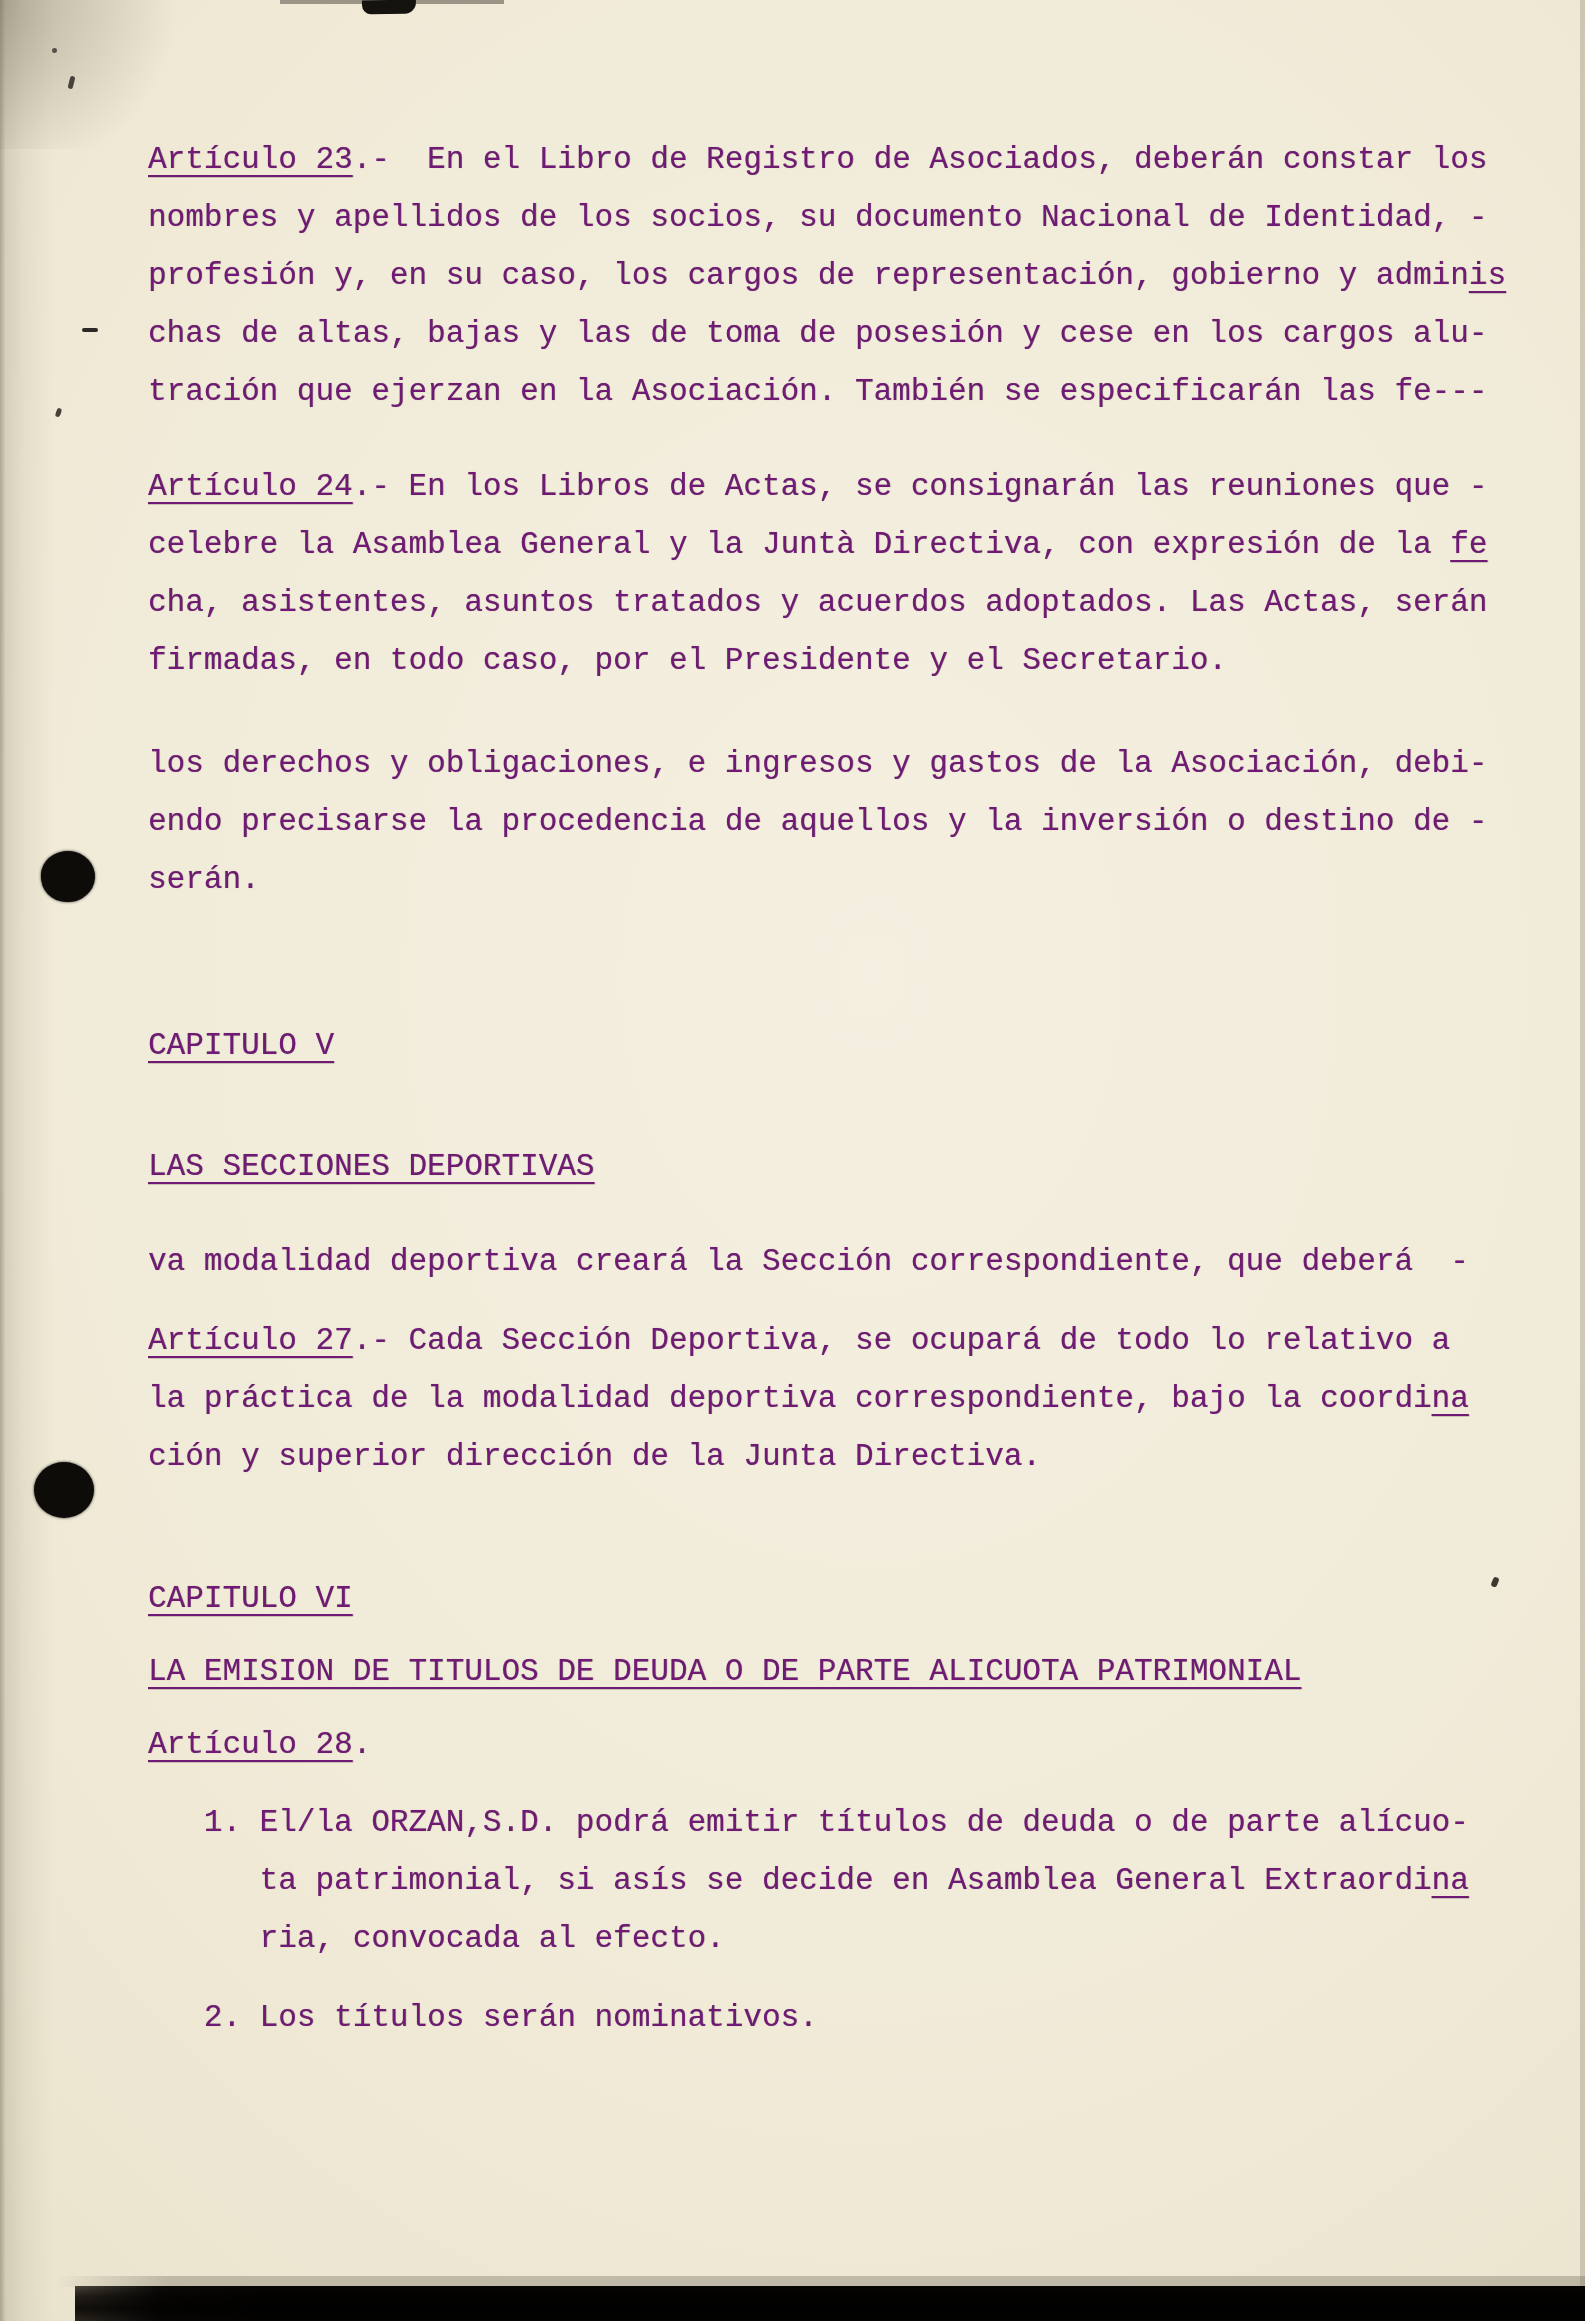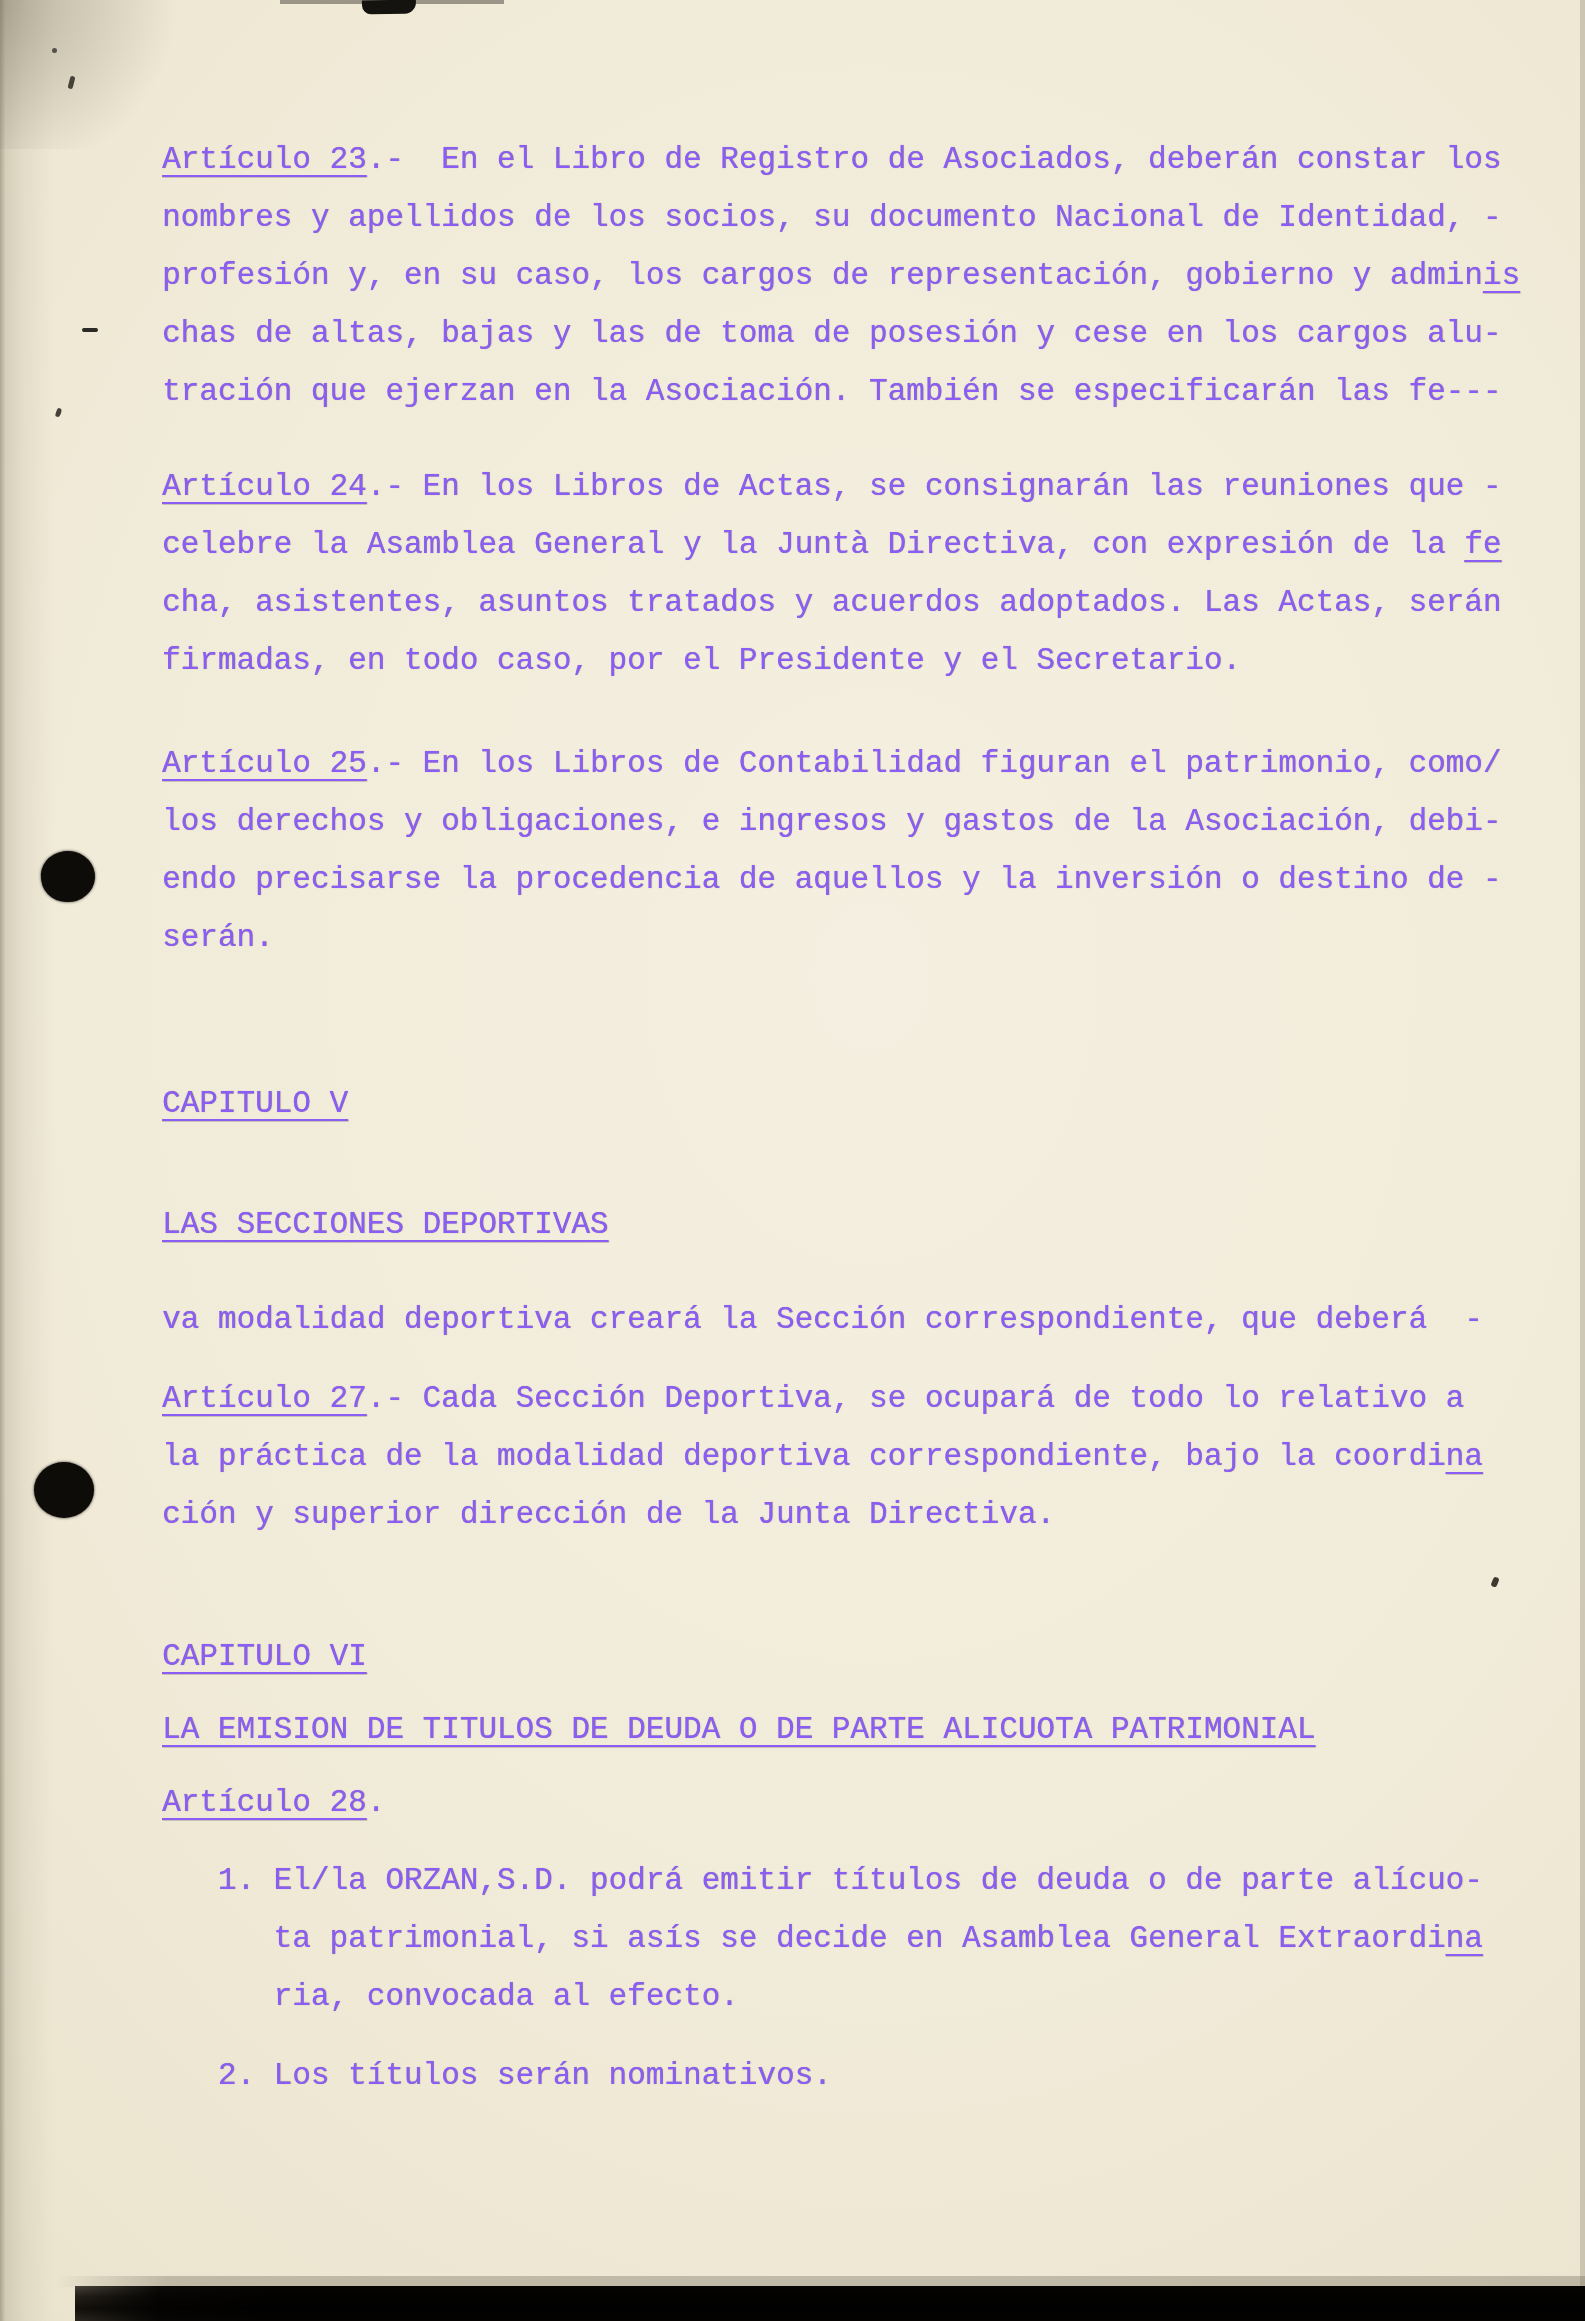--- a/index.html
+++ b/index.html
@@ -49,22 +49,22 @@
   .punch-1 { left: 41px; top: 851px; width: 54px; height: 51px; border-radius: 48% 52% 50% 50%; transform: rotate(-8deg); }
   .punch-2 { left: 34px; top: 1462px; width: 60px; height: 56px; }
   .speck { position: absolute; background: #46423a; }
   .speck-1 { left: 69px; top: 76px; width: 4.7px; height: 13px; border-radius: 2.8px; transform: rotate(14deg); }
   .speck-2 { left: 52px; top: 48px; width: 4.7px; height: 4.7px; border-radius: 50%; background: #55514a; }
   .speck-3 { left: 82px; top: 328px; width: 16px; height: 3.7px; border-radius: 1.9px; background: #2c2a26; }
   .speck-4 { left: 56px; top: 408px; width: 4.7px; height: 9.3px; border-radius: 50% 50% 60% 40%; transform: rotate(18deg); }
   .speck-5 { left: 1492px; top: 1577px; width: 5.6px; height: 10.3px; border-radius: 2.8px; transform: rotate(22deg); background: #3c3931; }
   
   .text-column {
-    position: absolute; left: 162px; top: 131px; width: 1380px;
-    font-size: 31px; line-height: 58px; color: #8b5cf6;
+    position: absolute; left: 148px; top: 131px; width: 1380px;
+    font-size: 31px; line-height: 58px; color: #701a75;
     text-shadow: 0.4px 0.4px 0.7px rgba(35,32,28,.5);
   }
   .line { white-space: pre; }
   .u { text-decoration: underline; text-decoration-thickness: 2.3px; text-underline-offset: 6.5px; }
   .b1  { margin-top: 37px; }
   .b2  { margin-top: 45px; }
   .b3  { margin-top: 108px; }
   .b4  { margin-top: 63px; }
   .b5  { margin-top: 37px; }
   .b6  { margin-top: 20.5px; }
@@ -100,21 +100,20 @@
       <div class="line"><span>chas de altas, bajas y las de toma de posesión y cese en los cargos alu-</span></div>
       <div class="line"><span>tración que ejerzan en la Asociación. También se especificarán las fe---</span></div>
     </section>
   <section class="block b1">
       <div class="line"><span class="u">Artículo 24</span><span>.- En los Libros de Actas, se consignarán las reuniones que -</span></div>
       <div class="line"><span>celebre la Asamblea General y la Juntà Directiva, con expresión de la </span><span class="u">fe</span></div>
       <div class="line"><span>cha, asistentes, asuntos tratados y acuerdos adoptados. Las Actas, serán</span></div>
       <div class="line"><span>firmadas, en todo caso, por el Presidente y el Secretario.</span></div>
     </section>
   <section class="block b2">
-      <div class="line"><span class="u">Artículo 25</span><span>.- En los Libros de Contabilidad figuran el patrimonio, como/</span></div>
       <div class="line"><span>los derechos y obligaciones, e ingresos y gastos de la Asociación, debi-</span></div>
       <div class="line"><span>endo precisarse la procedencia de aquellos y la inversión o destino de -</span></div>
       <div class="line"><span>serán.</span></div>
     </section>
   <section class="block b3">
       <div class="line"><span class="u">CAPITULO V</span></div>
     </section>
   <section class="block b4">
       <div class="line"><span class="u">LAS SECCIONES DEPORTIVAS</span></div>
     </section>

